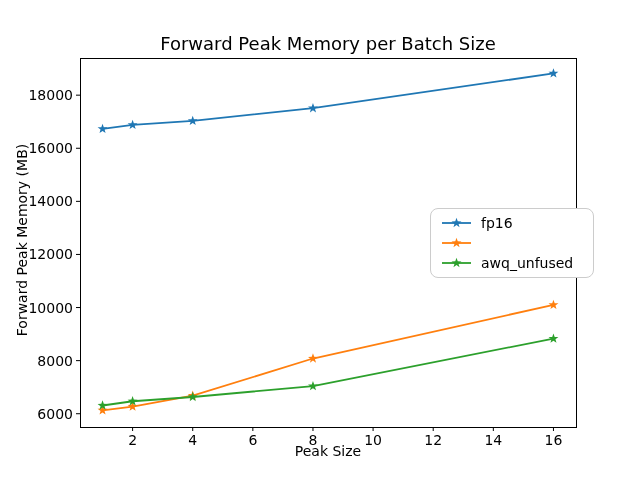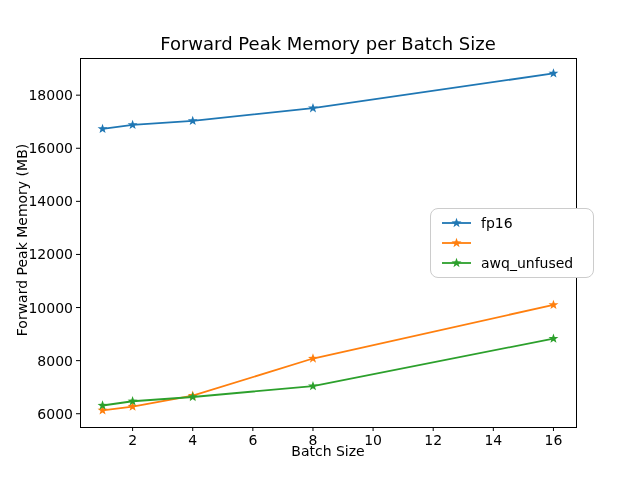--- a/index.html
+++ b/index.html
@@ -50,21 +50,21 @@
   .legend-row { display: flex; align-items: center; gap: 8px; height: 18px; }
   .legend-label { font-size: 14px; line-height: 18px; white-space: nowrap; }
   .legend-handle { flex: 0 0 auto; display: block; }
 </style>
 </head>
 <body>
 
 <div class="figure">
   <div class="chart-title">Forward Peak Memory per Batch Size</div>
   <div class="y-axis-label">Forward Peak Memory (MB)</div>
-  <div class="x-axis-label">Batch Size</div>
+  <div class="x-axis-label">Peak Size</div>
 
   <svg class="plot-svg" width="640" height="480" xmlns="http://www.w3.org/2000/svg">
       <rect x="80.5" y="58.5" width="496" height="369" fill="none" stroke="#000000" stroke-width="1"></rect>
       <line x1="132.60606060606062" y1="427" x2="132.60606060606062" y2="431" stroke="#000000" stroke-width="1"></line>
       <text x="132.60606060606062" y="445" text-anchor="middle" class="tick">2</text>
       <line x1="192.72727272727272" y1="427" x2="192.72727272727272" y2="431" stroke="#000000" stroke-width="1"></line>
       <text x="192.72727272727272" y="445" text-anchor="middle" class="tick">4</text>
       <line x1="252.84848484848487" y1="427" x2="252.84848484848487" y2="431" stroke="#000000" stroke-width="1"></line>
       <text x="252.84848484848487" y="445" text-anchor="middle" class="tick">6</text>
       <line x1="312.969696969697" y1="427" x2="312.969696969697" y2="431" stroke="#000000" stroke-width="1"></line>

